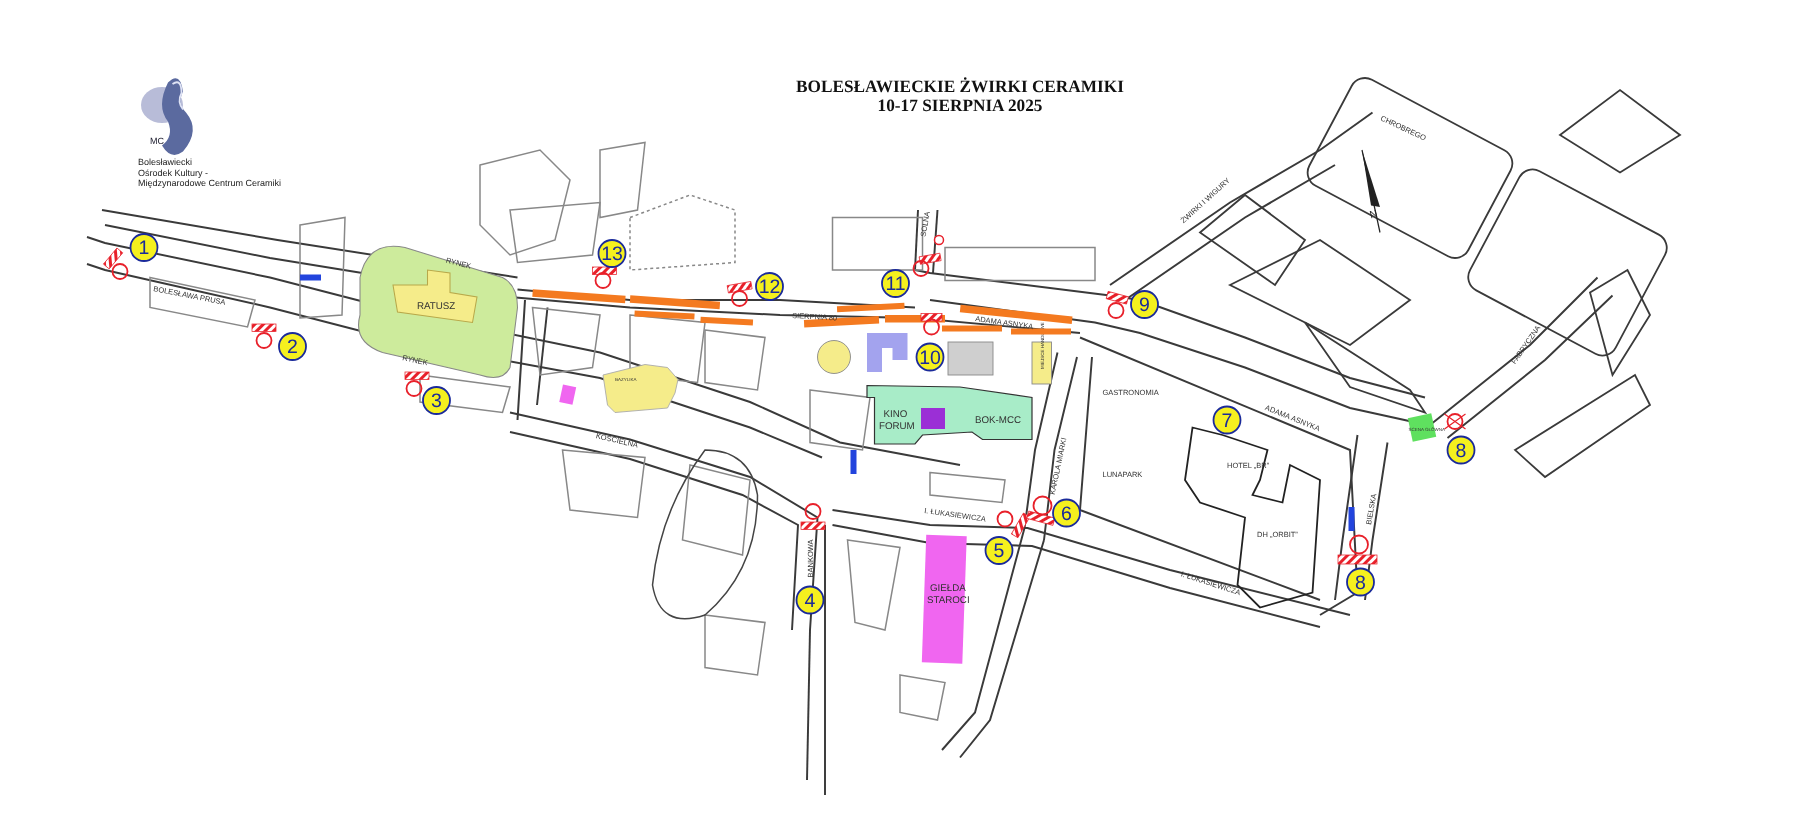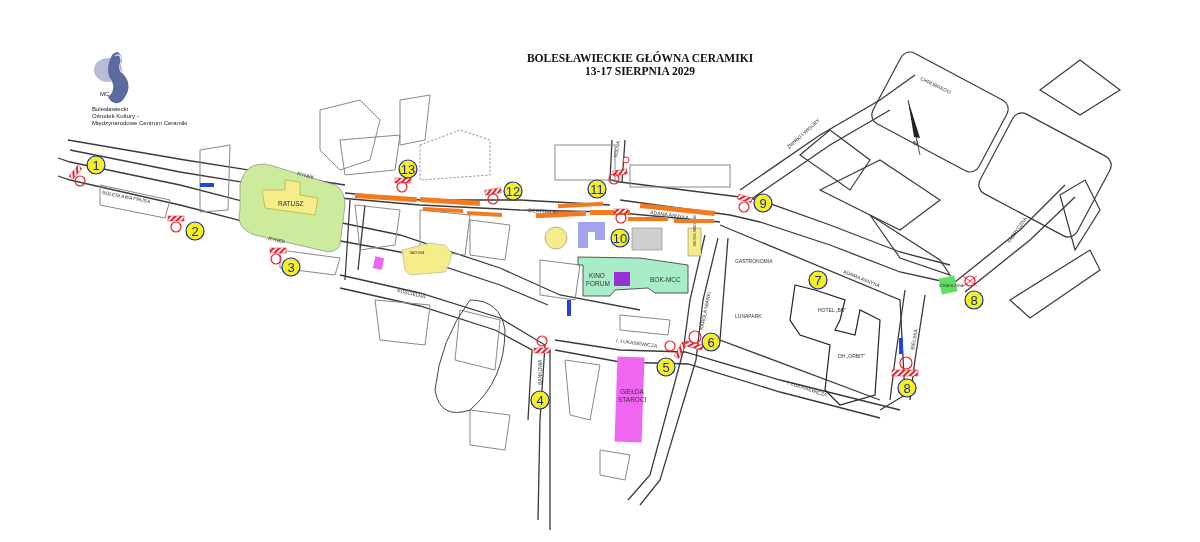--- a/index.html
+++ b/index.html
@@ -9,22 +9,22 @@
   .logo-text { position:absolute; left:92px; top:106px; font-family:"Liberation Sans", sans-serif; font-size:6px; line-height:7.2px; color:#222; white-space:pre-line; }
   .st { font-family:"Liberation Sans", sans-serif; font-size:5px; fill:#333; }
   .bld { font-family:"Liberation Sans", sans-serif; font-size:6.5px; fill:#333; }
   .num { font-family:"Liberation Sans", sans-serif; font-size:13px; fill:#1a2a9a; text-anchor:middle; dominant-baseline:central; }
   .tiny { font-family:"Liberation Sans", sans-serif; font-size:3px; fill:#333; }
 </style>
 </head>
 <body>
 
 <div class="title">
-  <div>BOLESŁAWIECKIE GŁÓWNA CERAMIKI</div>
-  <div>13-17  SIERPNIA 2029</div>
+  <div>BOLESŁAWIECKIE ŻWIRKI CERAMIKI</div>
+  <div>10-17  SIERPNIA 2025</div>
 </div>
 
 <div class="logo-text">Bolesławiecki
 Ośrodek Kultury -
 Międzynarodowe Centrum Ceramiki</div>
 
 <svg id="map" viewBox="0 0 1200 542" xmlns="http://www.w3.org/2000/svg">
 
   <g>
     <ellipse cx="108" cy="70" rx="14" ry="12" fill="#9aa0c8" opacity="0.7"></ellipse>

